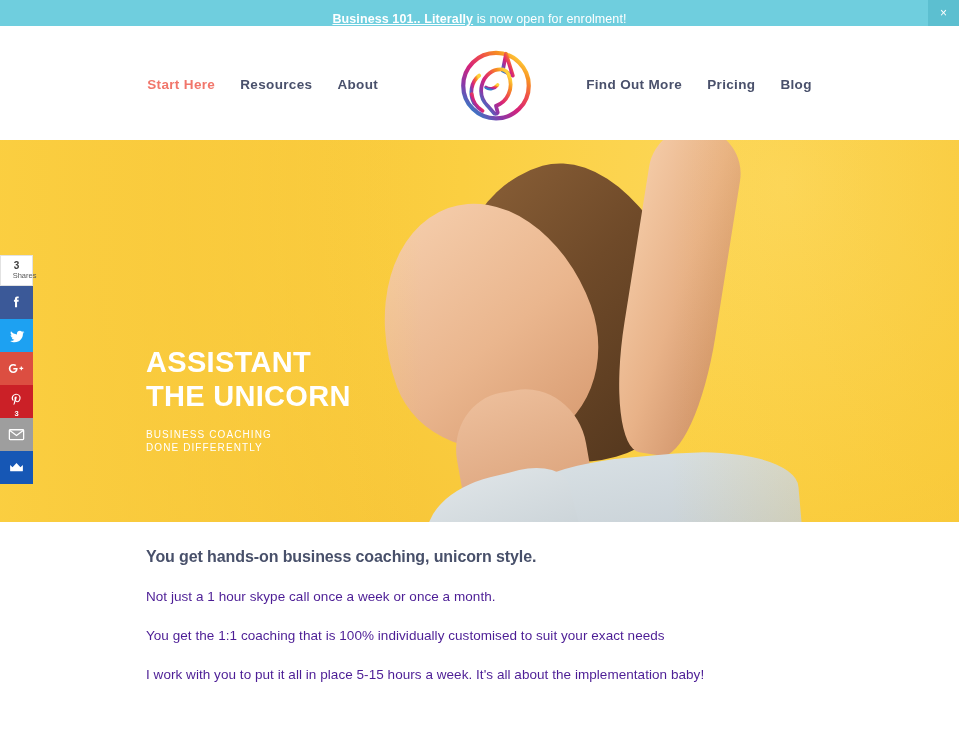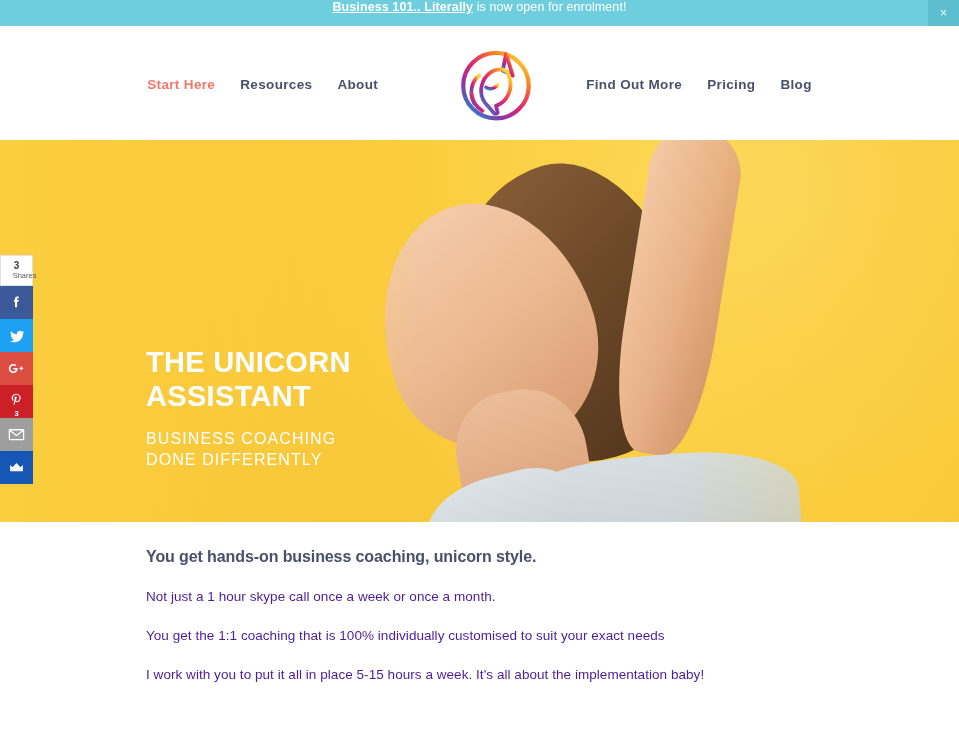--- a/index.html
+++ b/index.html
@@ -21,21 +21,21 @@
   }
 
   
   .announce-bar {
     position: absolute;
     top: 0; left: 0;
     width: 959px;
     height: 26px;
     background: #6fcede;
     display: flex;
-    align-items: flex-start;
+    align-items: flex-end;
     justify-content: center;
   }
   .announce-text {
     font-size: 12.5px;
     color: #ffffff;
     letter-spacing: 0.1px;
     white-space: nowrap;
   }
   .announce-link {
     color: #ffffff;
@@ -179,21 +179,21 @@
     left: 146px; top: 206px;
     font-size: 29px;
     font-weight: 700;
     color: #ffffff;
     line-height: 1.17;
     letter-spacing: 0.3px;
   }
   .hero-sub {
     position: absolute;
     left: 146px; top: 288px;
-    font-size: 16px;
+    font-size: 10px;
     font-weight: 400;
     color: #ffffff;
     line-height: 1.34;
     letter-spacing: 1.1px;
   }
 
   
   .content {
     position: absolute;
     top: 522px; left: 0;
@@ -331,22 +331,22 @@
         <div class="sk-arm"></div>
         <div class="sk-face"></div>
         <div class="sk-neck"></div>
         <div class="sk-shirt"></div>
         <div class="sk-shirt2"></div>
       </div>
       <div class="hero-soften"></div>
     </div>
 
     <div class="hero-title">
+      <div>ASSISTANT</div>
       <div>THE UNICORN</div>
-      <div>ASSISTANT</div>
     </div>
 
     <div class="hero-sub">
       <div>BUSINESS COACHING</div>
       <div>DONE DIFFERENTLY</div>
     </div>
 
   </div>
 
   <div class="content">

